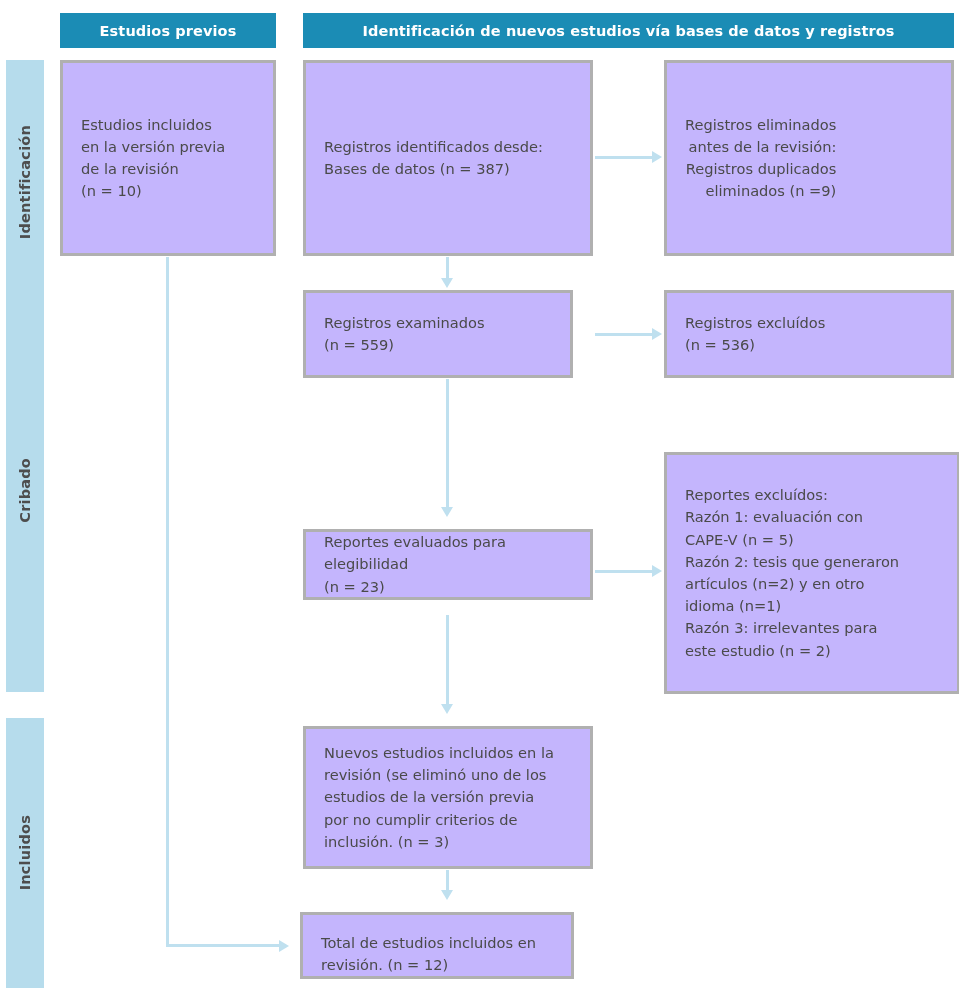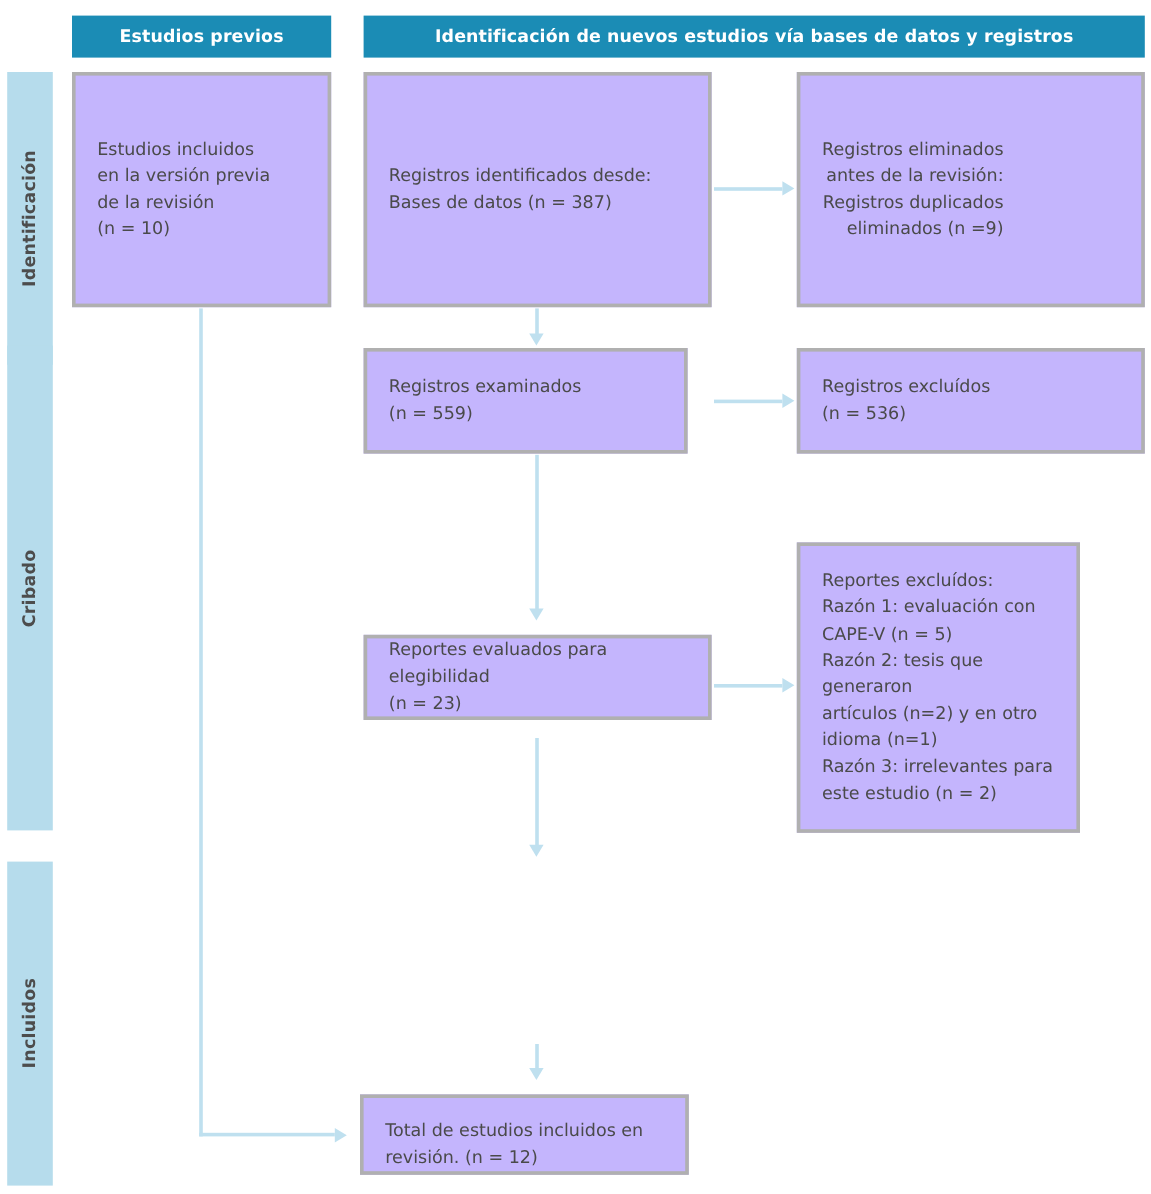--- a/index.html
+++ b/index.html
@@ -136,31 +136,38 @@
     <div class="box-text">Registros excluídos
 (n = 536)</div>
   </div>
 
   <div class="box" style="left:303px;top:529px;width:290px;height:71px;">
     <div class="box-text">Reportes evaluados para
 elegibilidad
 (n = 23)</div>
   </div>
 
-  <div class="box" style="left:664px;top:452px;width:236px;height:242px;">
+  <div class="box" style="left:664px;top:452px;width:296px;height:242px;">
     <div class="box-text">Reportes excluídos:
 Razón 1: evaluación con
 CAPE-V (n = 5)
 Razón 2: tesis que generaron
 artículos (n=2) y en otro
 idioma (n=1)
 Razón 3: irrelevantes para
 este estudio (n = 2)</div>
   </div>
 
+  <div class="box" style="left:303px;top:726px;width:290px;height:143px;">
+    <div class="box-text">Nuevos estudios incluidos en la
+revisión (se eliminó uno de los
+estudios de la versión previa
+por no cumplir criterios de
+inclusión. (n = 3)</div>
+  </div>
 
   <div class="box" style="left:300px;top:912px;width:274px;height:67px;align-items:flex-end;">
     <div class="box-text">Total de estudios incluidos en
 revisión. (n = 12)</div>
   </div>
 
   <div class="conn conn-h" style="left:595px;top:156px;width:57px;"></div>
   <div class="arrow-head arrow-right" style="left:652px;top:151px;"></div>
 
   <div class="conn conn-v" style="left:446px;top:257px;height:22px;"></div>

